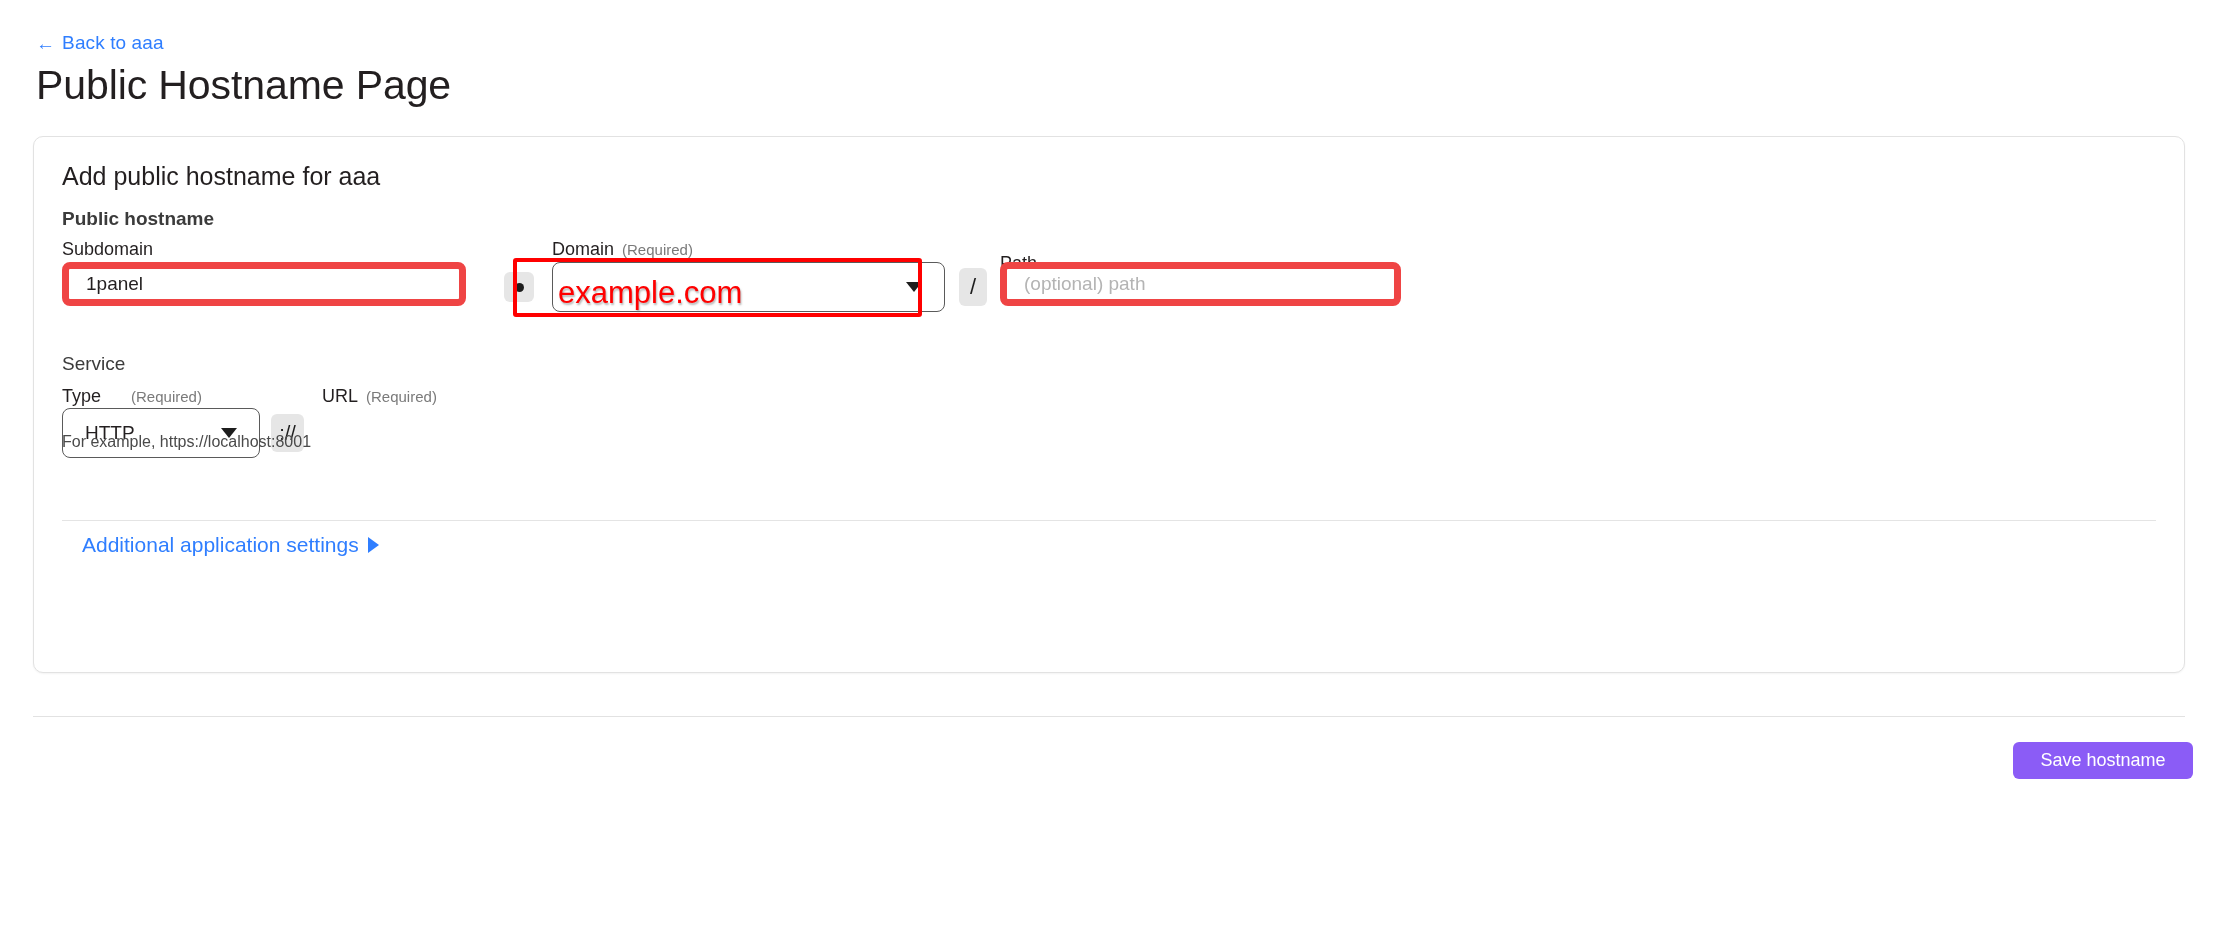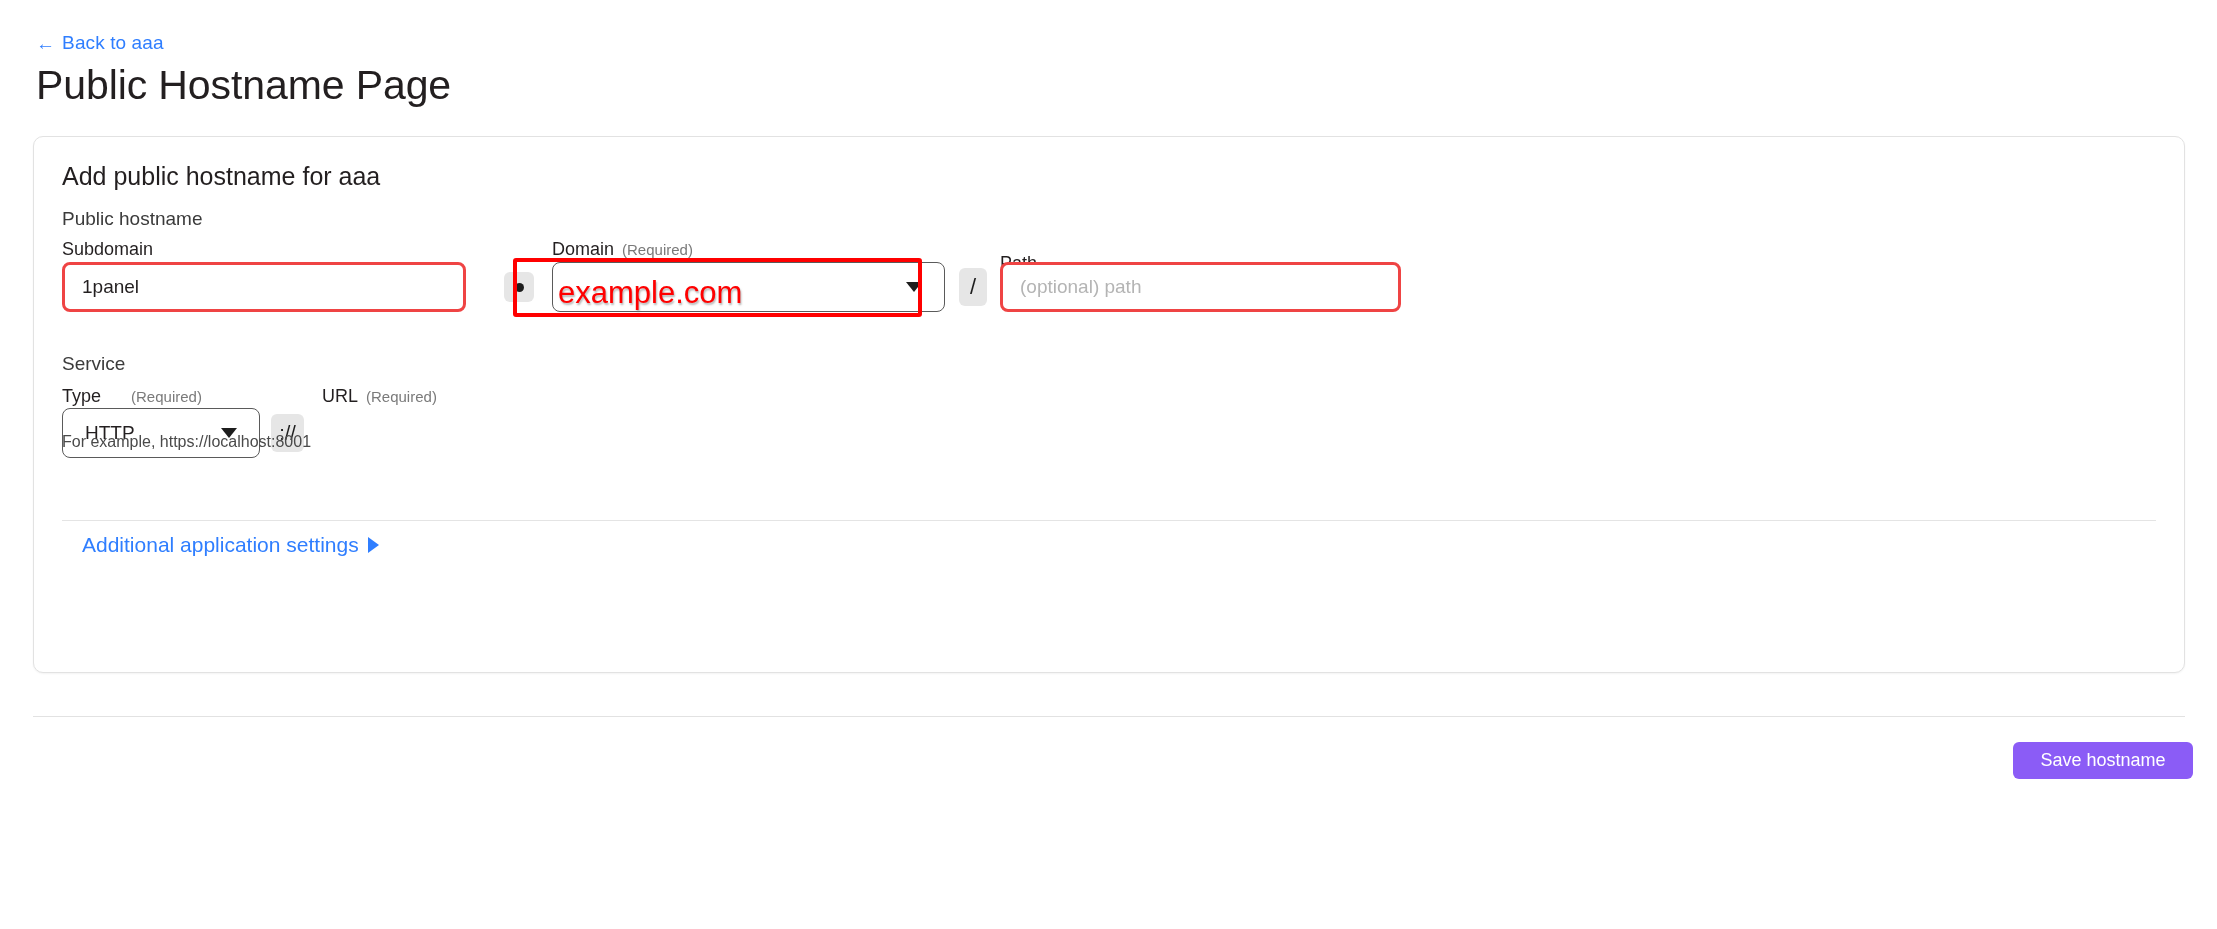--- a/index.html
+++ b/index.html
@@ -81,20 +81,21 @@
     color: #231f20;
     white-space: nowrap;
   }
   .section-label-hostname {
     position: absolute;
     left: 28px;
     top: 71px;
     font-size: 19px;
     color: #3b3b3b;
     white-space: nowrap;
+    font-weight: bold;
   }
   .section-label-service {
     position: absolute;
     left: 28px;
     top: 216px;
     font-size: 19px;
     color: #3b3b3b;
     white-space: nowrap;
   }
 
@@ -109,23 +110,23 @@
     gap: 8px;
   }
   .req {
     font-size: 15px;
     color: #7a7a7a;
   }
 
   
   .text-input {
     position: absolute;
-    height: 50px;
+    height: 44px;
     background: #ffffff;
-    border: 3px solid #ef4444;
+    border: 7px solid #ef4444;
     border-radius: 8px;
     font-family: "Liberation Sans", sans-serif;
     font-size: 19px;
     color: #231f20;
     padding: 0 17px;
     outline: none;
   }
   .text-input::placeholder { color: #b4b4b4; }
 
   .select-box {

